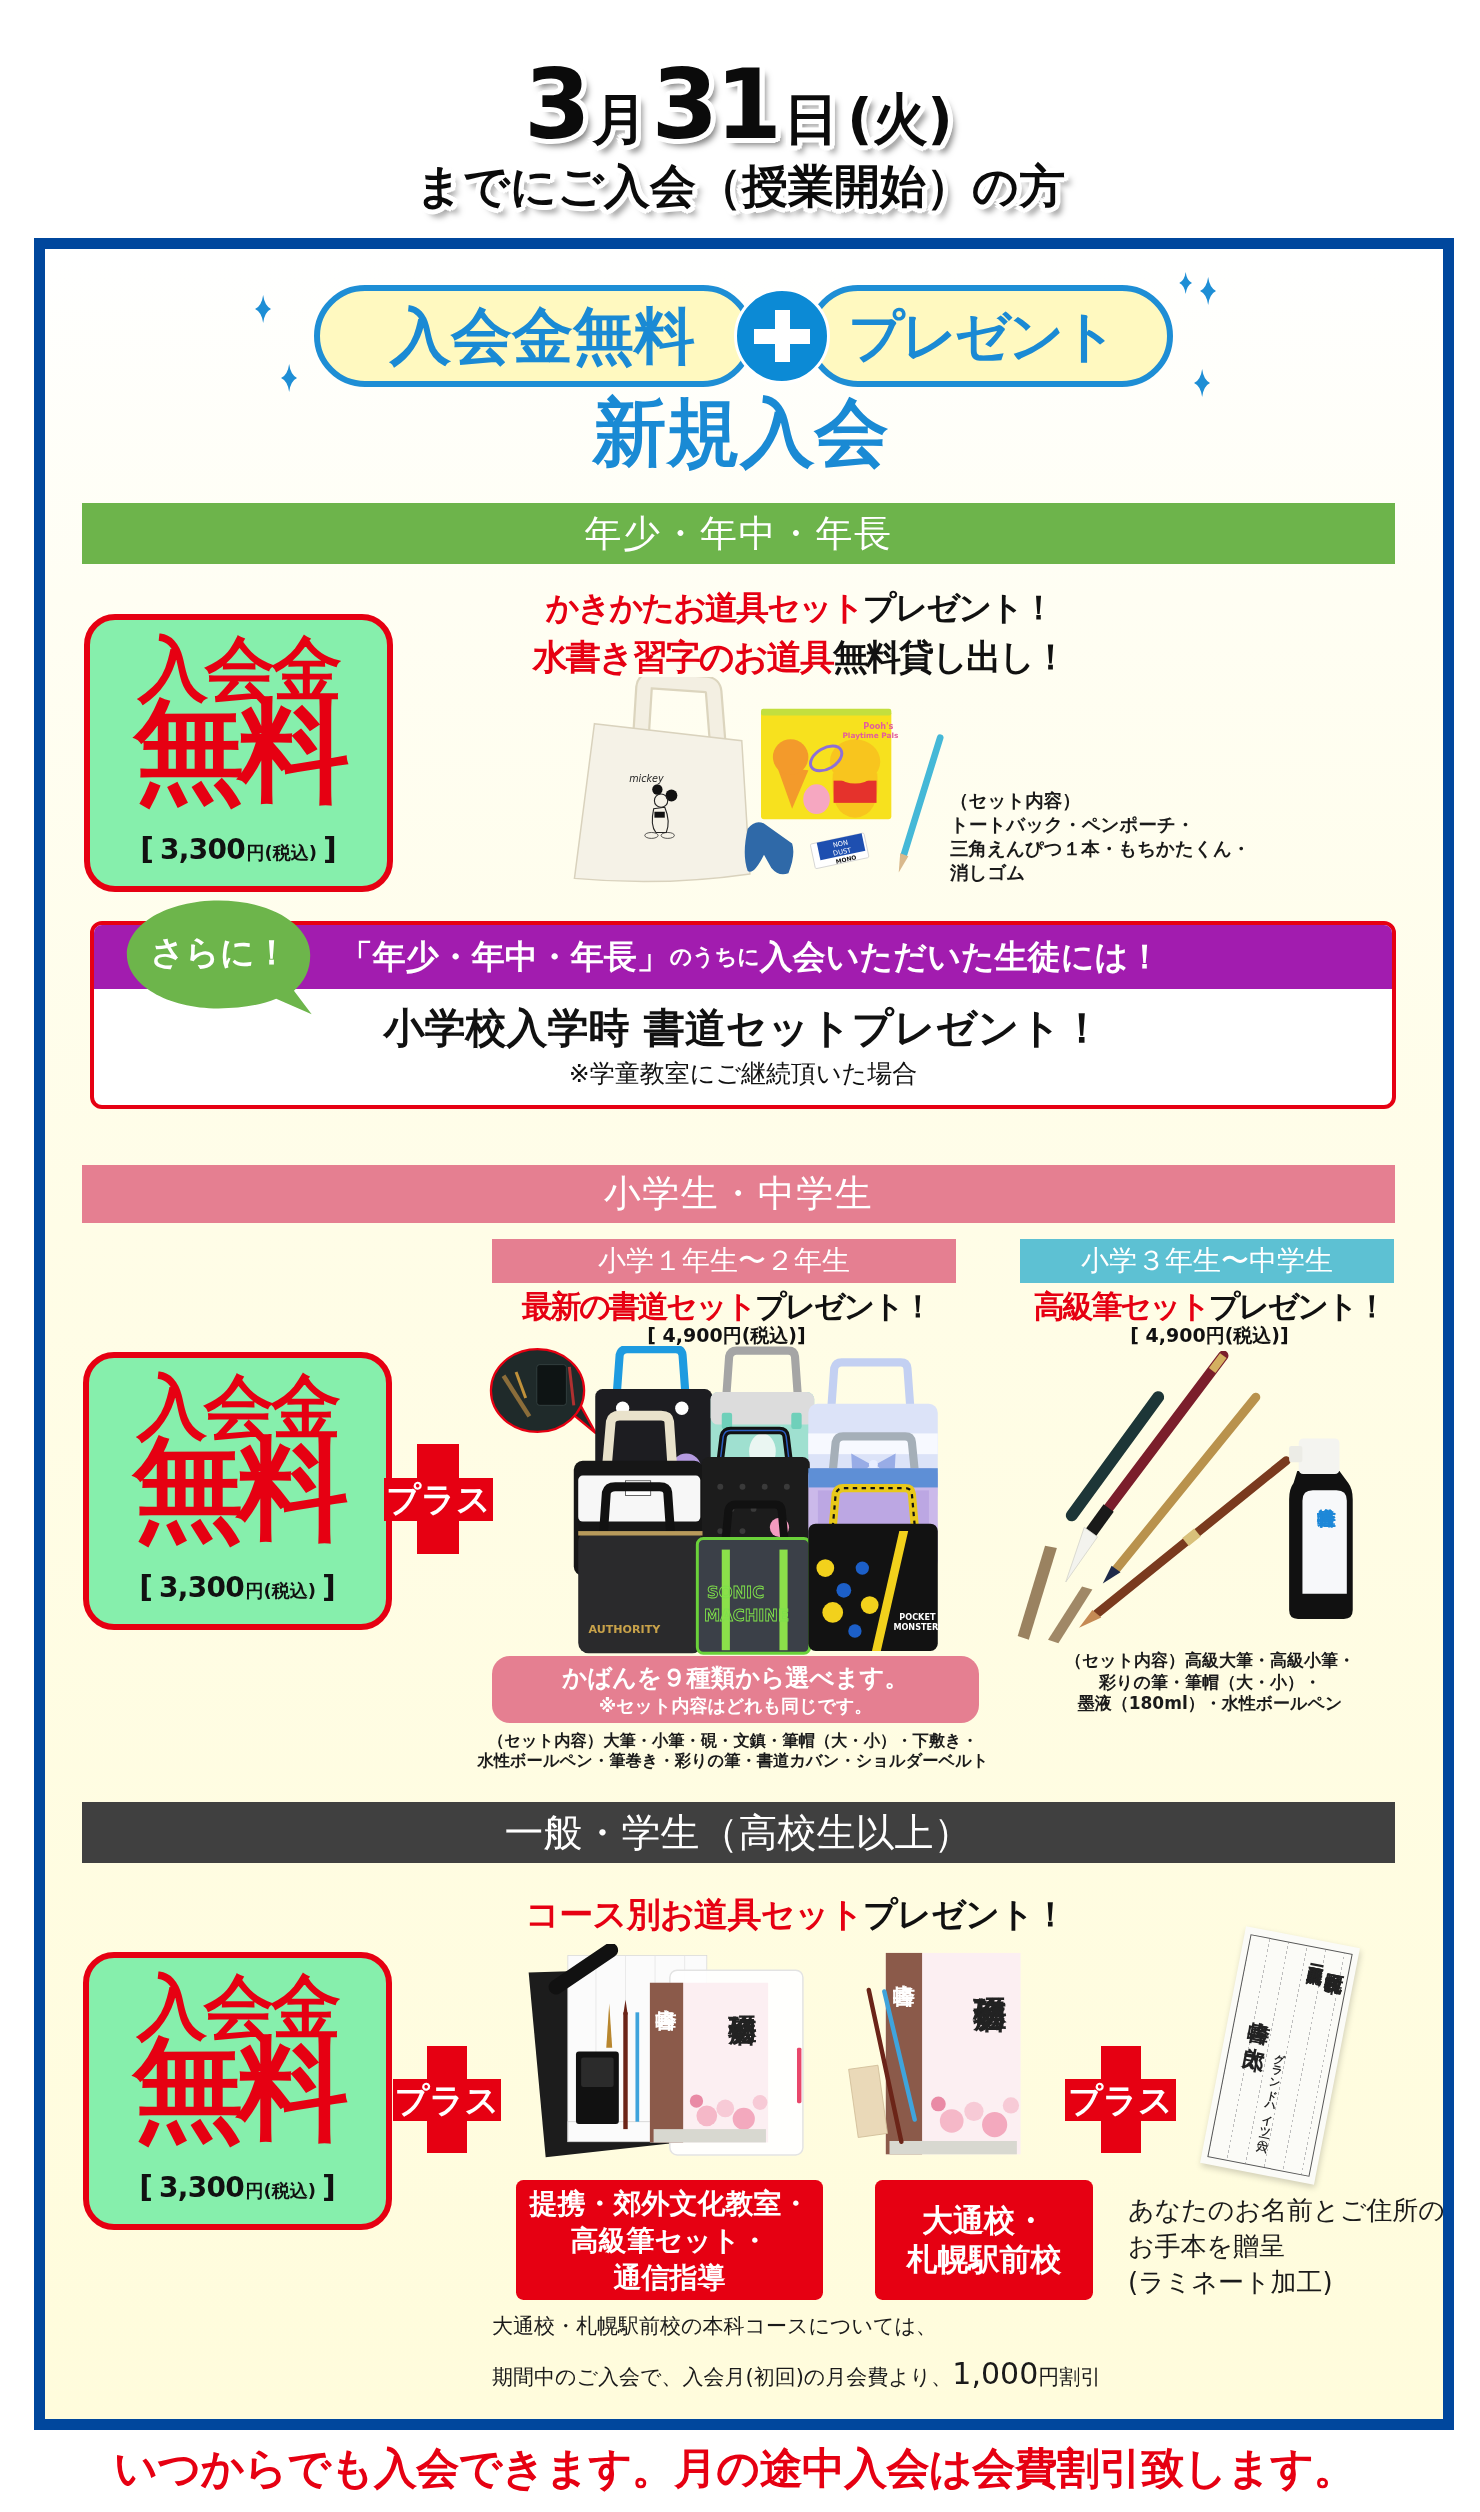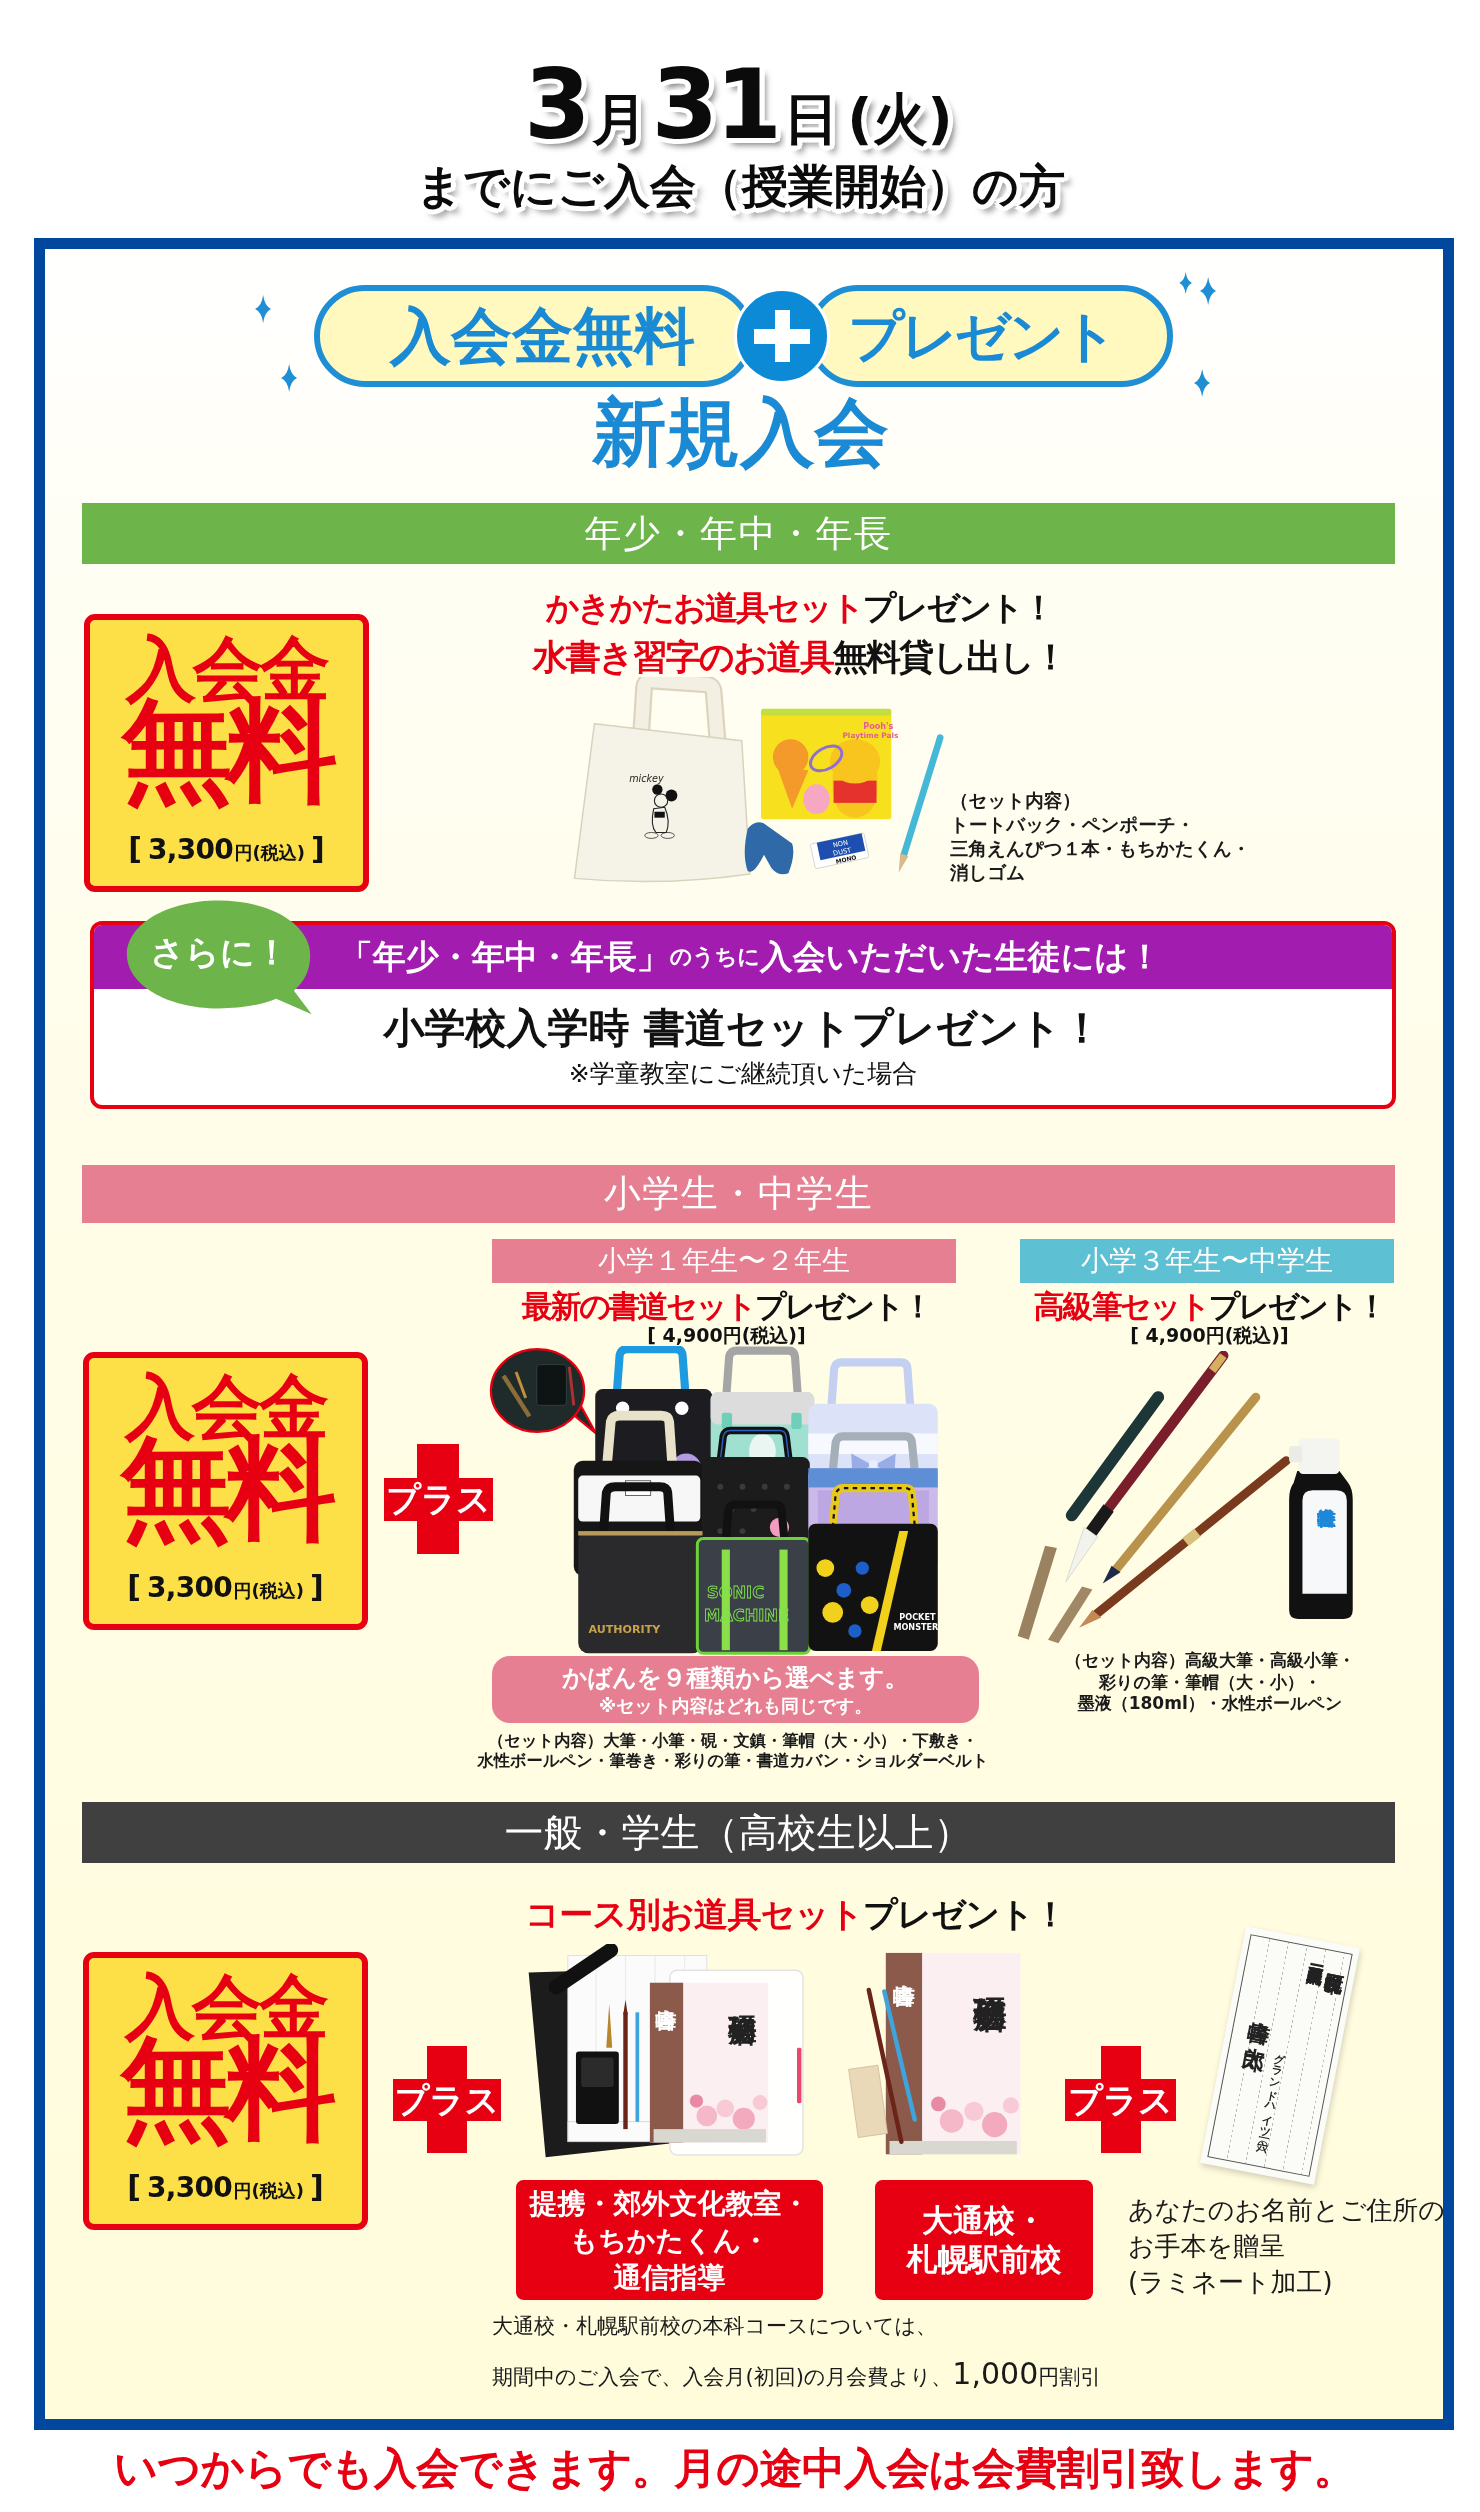--- a/index.html
+++ b/index.html
@@ -31,21 +31,21 @@
 .camp-main{font-size:74px;color:#1A8AD4;font-weight:700;}
 .camp-accent{font-size:64px;color:#0E4A67;font-weight:700;font-style:italic;letter-spacing:-6px;margin-left:4.4px;}
 
 
 .bar{left:82px;width:1313px;color:#fff;text-align:center;white-space:nowrap;}
 .bar-green{top:503px;height:61px;line-height:61px;background:#6DB44B;font-size:37px;letter-spacing:1.5px;}
 .bar-pink{top:1165px;height:58px;line-height:58px;background:#E57F91;font-size:37px;letter-spacing:1.5px;}
 .bar-purple{top:1802px;height:61px;line-height:61px;background:#404040;font-size:39px;}
 
 
-.fee-badge{width:285px;height:278px;border:6.7px solid #E60012;border-radius:11px;background:#fde047;}
+.fee-badge{width:309px;height:278px;border:6.7px solid #E60012;border-radius:31px;background:#86efac;}
 .fee-l1,.fee-l2,.fee-price{position:absolute;left:0;right:0;text-align:center;white-space:nowrap;}
 .fee-l1{top:12px;font-size:70px;line-height:74px;font-weight:900;color:#E60012;letter-spacing:-3px;}
 .fee-l2{top:74px;font-size:111px;line-height:113px;font-weight:900;color:#E60012;letter-spacing:-6px;}
 .fee-price{top:212px;font-size:19px;line-height:33px;font-weight:700;color:#111;}
 .fee-price .amt{font-size:28px;letter-spacing:-0.7px;margin:0 1.5px 0 6px;}
 .fee-price .unit{font-size:18px;margin-right:6px;}
 .fee-price .brk{font-size:30px;}
 
 
 .cross .cv{position:absolute;top:0;bottom:0;background:#E60012;}
@@ -466,21 +466,21 @@
   <div class="abs sample-card" style="left:1222px;top:1935px;width:116px;height:241px;transform:rotate(11deg);">
     <div class="sc-frame"></div>
     <div class="sc-col" style="right:10.4px;top:16.3px;font-size:18.5px;">札幌市白石区</div>
     <div class="sc-col" style="right:31px;top:16.3px;font-size:15.5px;">東札幌五条六丁目五ー四</div>
     <div class="sc-col" style="right:53px;top:111px;font-size:11px;">グランドハイツ一〇六</div>
     <div class="sc-col" style="right:71px;top:74px;font-size:22px;">書峰 太郎</div>
   </div>
 
   <div class="abs course" style="left:516px;width:307px;font-size:28px;line-height:37px;">
     <div>提携・郊外文化教室・</div>
-    <div>もちかたくん・</div>
+    <div>高級筆セット・</div>
     <div>通信指導</div>
   </div>
   <div class="abs course" style="left:843px;width:218px;font-size:31px;line-height:39px;margin-left:32px;">
     <div>大通校・</div>
     <div>札幌駅前校</div>
   </div>
 
   <div class="abs" style="left:1128px;top:2192px;font-size:26px;line-height:36px;white-space:nowrap;color:#1a1a1a;">
     <div>あなたのお名前とご住所の</div>
     <div>お手本を贈呈</div>

